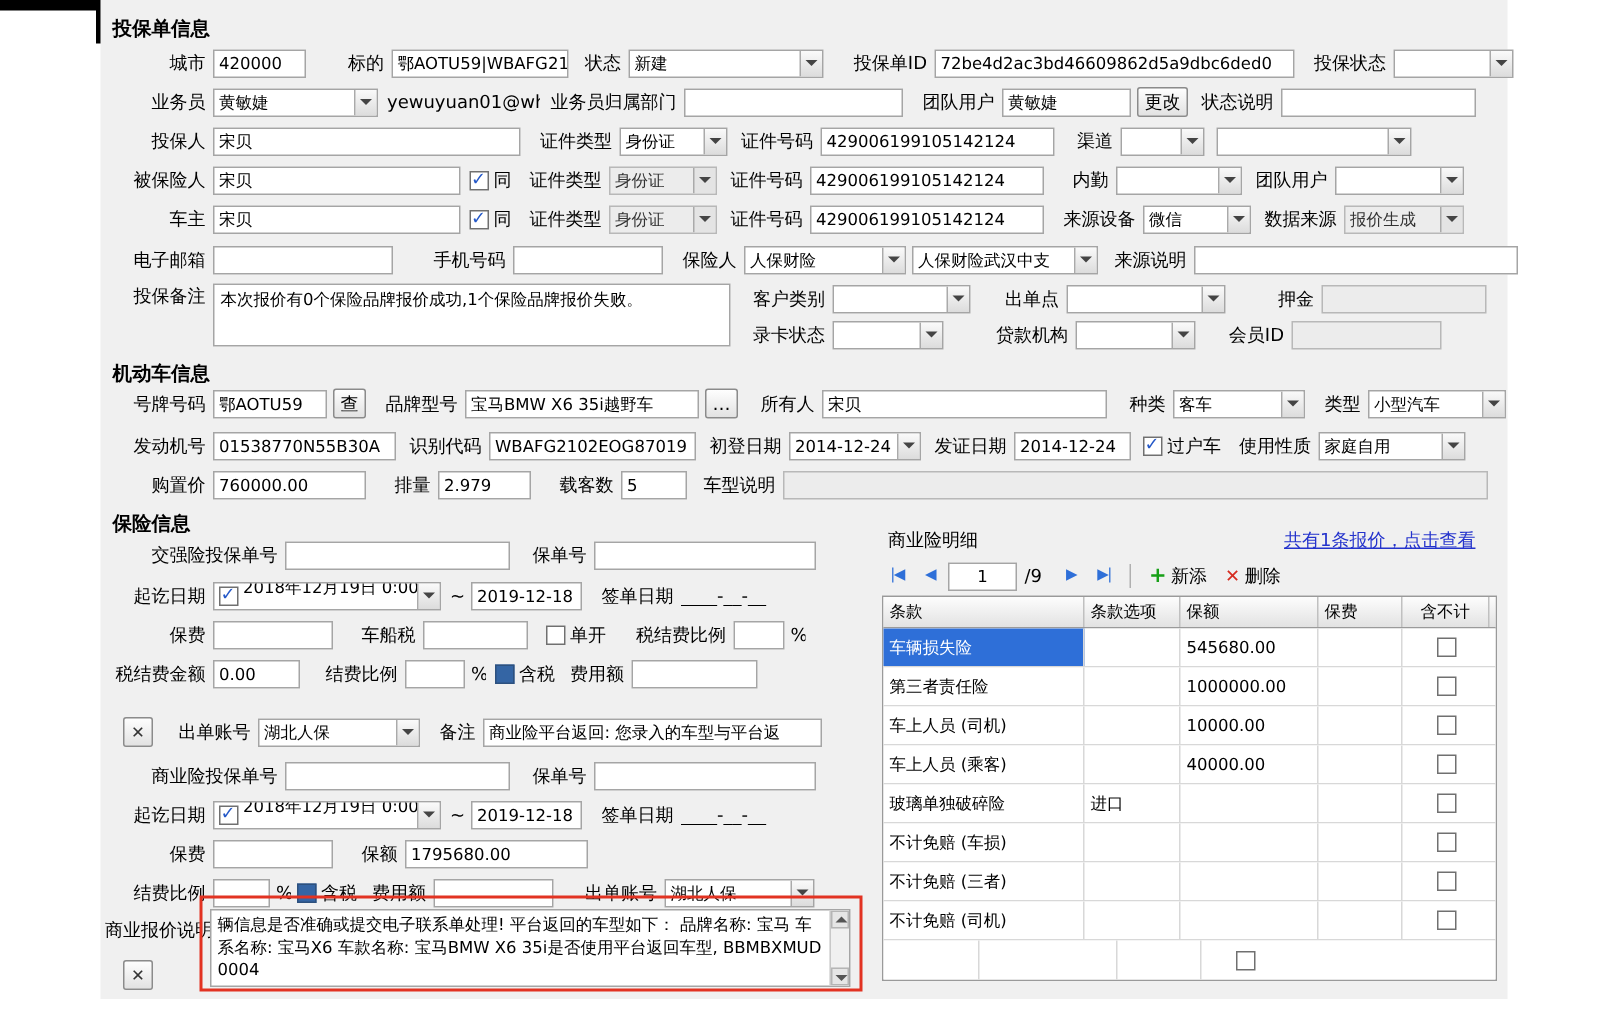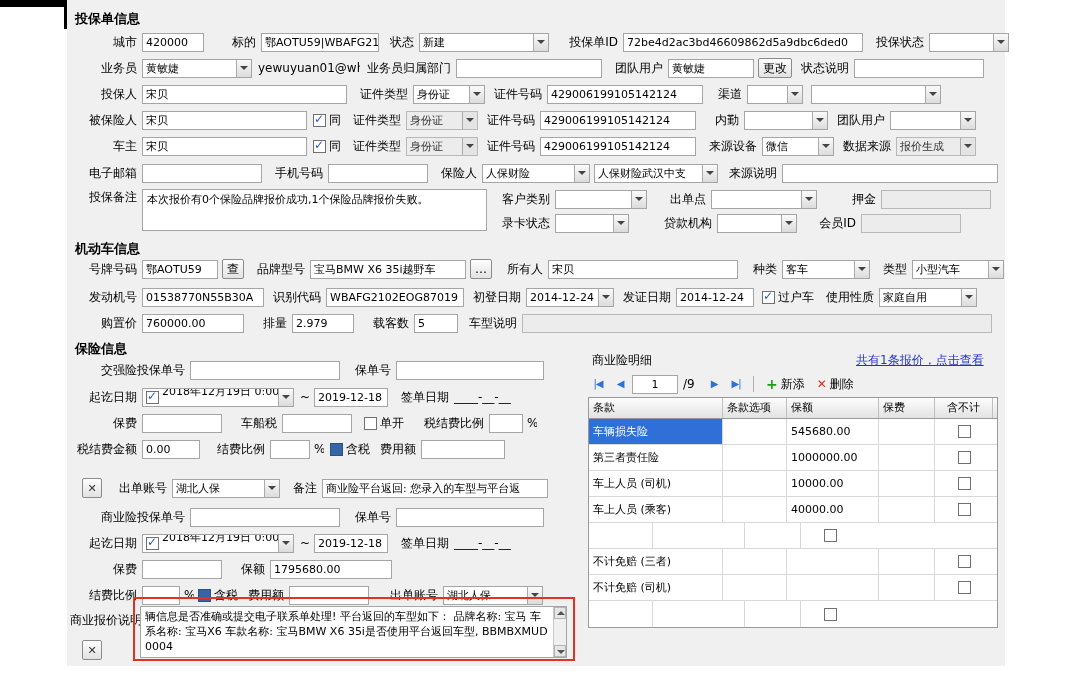--- a/index.html
+++ b/index.html
@@ -161,21 +161,21 @@
   <span class="l" style="width:58px;margin-left:4px">数据来源</span>
   <span class="c dis" style="width:80px">
       <span class="cv">报价生成</span>
       <span class="ar"></span>
     </span>
 </div>
 
 <div class="row" style="left:70px;top:163px">
   <span class="l" style="width:72px">电子邮箱</span>
   <span class="t" style="width:120px"></span>
-  <span class="l" style="width:60px;margin-left:6px">手机号码</span>
+  <span class="l" style="width:60px;margin-left:20px">手机号码</span>
   <span class="t" style="width:100px"></span>
   <span class="l" style="width:48px;margin-left:6px">保险人</span>
   <span class="c" style="width:108px">
       <span class="cv">人保财险</span>
       <span class="ar"></span>
     </span>
   <span class="c" style="width:124px;margin-left:4px">
       <span class="cv">人保财险武汉中支</span>
       <span class="ar"></span>
     </span>
@@ -447,28 +447,38 @@
   <div class="gr">
     <span class="gc c1">车上人员 (乘客)</span>
     <span class="gc c2"></span>
     <span class="gc c3">40000.00</span>
     <span class="gc c4"></span>
     <span class="gc c5">
         <span class="k"></span>
       </span>
   </div>
   <div class="gr">
-    <span class="gc c2"></span>
+    <span class="gc c1">玻璃单独破碎险</span>
+    <span class="gc c2">进口</span>
     <span class="gc c3"></span>
     <span class="gc c4"></span>
     <span class="gc c5">
         <span class="k"></span>
       </span>
   </div>
   <div class="gr">
+    <span class="gc c1">不计免赔 (车损)</span>
+    <span class="gc c2"></span>
+    <span class="gc c3"></span>
+    <span class="gc c4"></span>
+    <span class="gc c5">
+        <span class="k"></span>
+      </span>
+  </div>
+  <div class="gr">
     <span class="gc c1">不计免赔 (三者)</span>
     <span class="gc c2"></span>
     <span class="gc c3"></span>
     <span class="gc c4"></span>
     <span class="gc c5">
         <span class="k"></span>
       </span>
   </div>
   <div class="gr">
     <span class="gc c1">不计免赔 (司机)</span>

